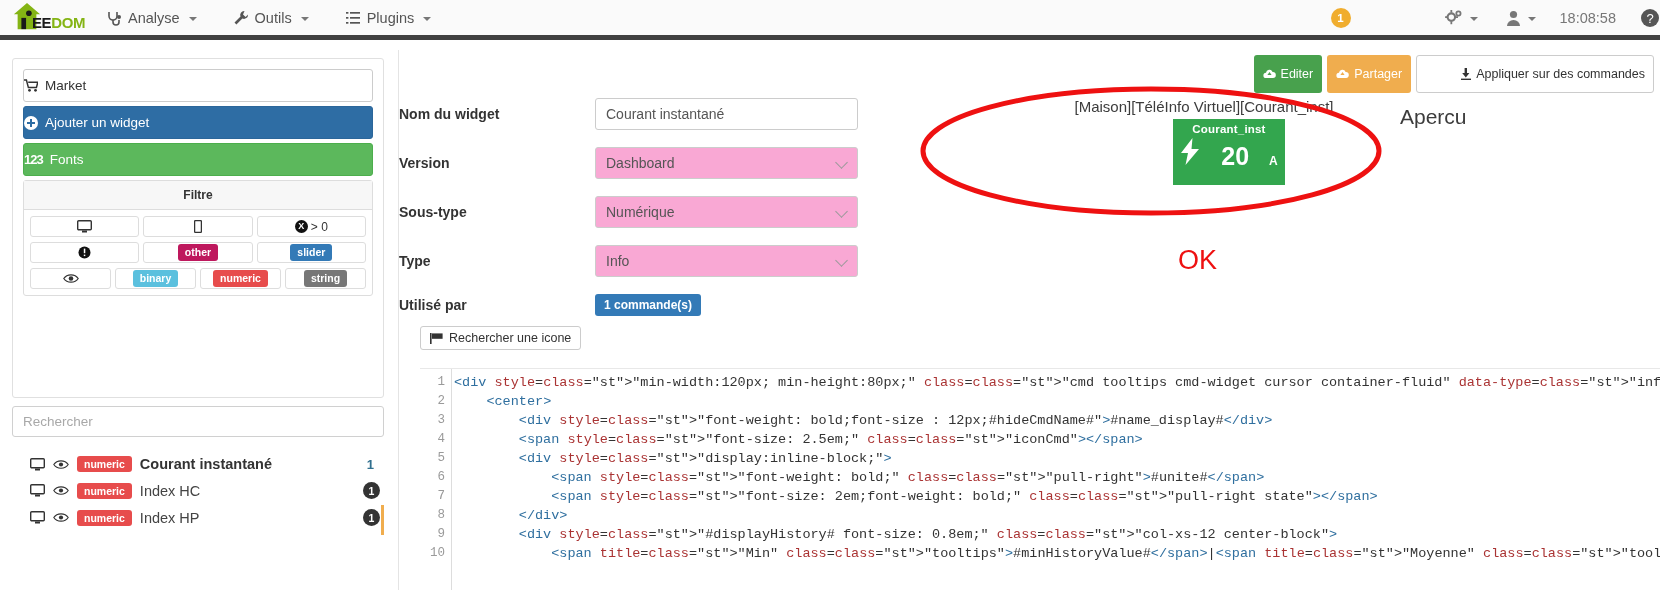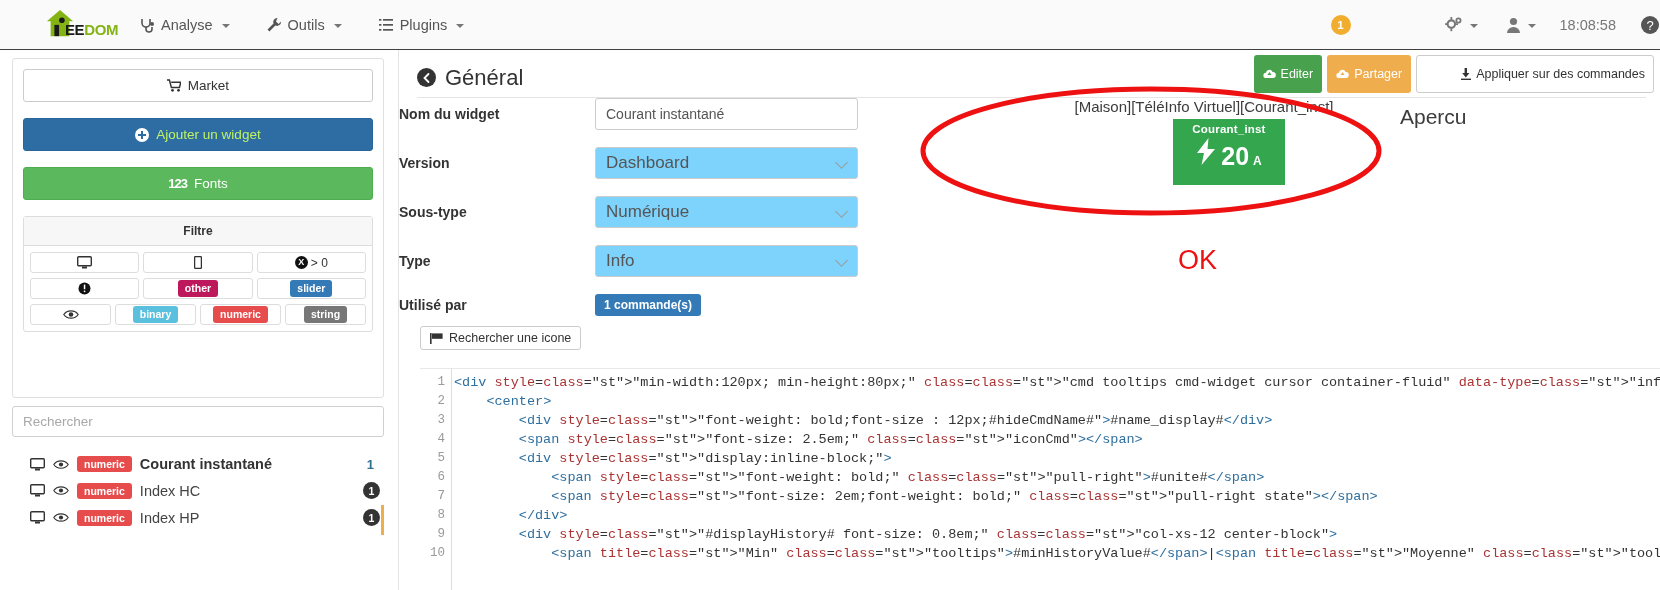--- a/index.html
+++ b/index.html
@@ -8,24 +8,24 @@
     width: 1660px; height: 590px;
     overflow: hidden;
     background: #ffffff;
     font-family: "Liberation Sans", sans-serif;
     font-size: 13px;
     color: #333;
   }
 
   
   #topnav {
-    position: absolute; left: 0; top: 0; width: 1660px; height: 50px;
+    position: absolute; left: 0; top: 0; width: 1660px; height: 40px;
     background: #fafafa;
-    border-bottom: 1px solid #404040;
-    display: flex; align-items: center; padding-left: 33px;
+    border-bottom: 5px solid #404040;
+    display: flex; align-items: center;
   }
   #brand {
     width: 88px; height: 50px; display: flex; align-items: center;
     padding-left: 12px;
   }
   .logo-wrap { position: relative; width: 74px; height: 34px; }
   .logo-house {
     position: absolute; left: 0; top: 0; width: 30px; height: 30px;
   }
   .logo-text {
@@ -67,27 +67,27 @@
   }
   #sidebar-inner {
     margin: 8px 12px 0 12px;
     border: 1px solid #e0e0e0;
     border-radius: 3px;
     padding: 10px;
     background: #fff;
     height: 340px;
   }
   .btn-block {
-    display: flex; align-items: center; justify-content: center; gap: 7px;
-    width: 100%; height: 33px; margin-bottom: 16px;
+    display: flex; align-items: center; justify-content: flex-start; gap: 7px;
+    width: 100%; height: 33px; margin-bottom: 4px;
     border-radius: 3px; font-size: 13.5px; cursor: pointer;
     border: 1px solid transparent;
   }
   .btn-white { background: #fff; border-color: #ccc; color: #333; }
-  .btn-blue { background: #2e6da4; border-color: #2b669a; color: #bef264; }
+  .btn-blue { background: #2e6da4; border-color: #2b669a; color: #ffffff; }
   .btn-green { background: #5cb85c; border-color: #4cae4c; color: #fff; }
 
   .filtre-panel {
     border: 1px solid #ddd; border-radius: 3px; margin-top: 4px;
   }
   .filtre-head {
     text-align: center; font-weight: bold; font-size: 12px;
     padding: 7px 0; background: #f7f7f7; border-bottom: 1px solid #ddd;
     color: #333;
   }
@@ -196,21 +196,21 @@
     font-weight: bold; font-size: 14px; color: #333;
   }
   .fctl { width: 263px; position: relative; }
   .finput {
     width: 263px; height: 32px; border: 1px solid #ccc; border-radius: 3px;
     padding: 0 10px; font-size: 14px; color: #555; background: #fff;
     font-family: "Liberation Sans", sans-serif;
   }
   .fselect {
     width: 263px; height: 32px; border: 1px solid #ccc; border-radius: 3px;
-    padding: 0 10px; font-size: 17px; color: #555; background: #7dd3fc;
+    padding: 0 10px; font-size: 14px; color: #555; background: #f9a8d4;
     display: flex; align-items: center; cursor: pointer;
   }
   .chev {
     position: absolute; right: 12px; top: 11px; width: 9px; height: 9px;
     border-right: 1.6px solid #999; border-bottom: 1.6px solid #999;
     transform: rotate(45deg);
   }
   .badge-blue {
     display: inline-block; background: #337ab7; color: #fff;
     font-size: 12px; font-weight: bold; border-radius: 3px; padding: 4px 9px;
@@ -226,21 +226,21 @@
   #preview { position: absolute; left: 560px; top: 48px; width: 540px; }
   #preview-path {
     text-align: center; font-size: 15px; color: #3c3c3c; width: 490px;
   }
   #widget {
     width: 112px; height: 66px; background: #33a64e; color: #fff;
     margin: 4px auto 0 auto; text-align: center; padding-top: 4px;
   }
   #widget-name { font-size: 11.5px; font-weight: bold; letter-spacing: 0.2px; }
   #widget-val {
-    display: flex; align-items: baseline; justify-content: center; gap: 4px;
+    display: flex; align-items: baseline; justify-content: center; gap: 20px;
     margin-top: 3px;
   }
   #widget-number { font-size: 25px; font-weight: bold; line-height: 1; }
   #widget-unit { font-size: 12px; font-weight: bold; }
 
   
   #annot { position: absolute; left: 399px; top: 50px; width: 1261px; height: 540px;
            pointer-events: none; }
   #ok-text {
     position: absolute; left: 1178px; top: 245px;
@@ -487,47 +487,20 @@
     </div>
   </div>
 
   <div id="sel-bar"></div>
 </div>
 
 <div id="vdiv"></div>
 
 <div id="main">
 
-  <div id="page-head">
-    <div id="page-title">
-      <span class="back-circle">
-        <svg width="12" height="12" viewBox="0 0 12 12">
-          <path d="M7.5 2 L3.5 6 L7.5 10" fill="none" stroke="#fff" stroke-width="1.8" stroke-linecap="round"></path>
-        </svg>
-      </span>
-      <span>Général</span>
-    </div>
-
-    <div class="headbtns">
-      <div class="hbtn">
-        <svg width="12" height="13" viewBox="0 0 12 13">
-          <rect x="0.6" y="0.6" width="7" height="9" fill="none" stroke="#333" stroke-width="1.1"></rect>
-          <rect x="3.6" y="3.2" width="7.6" height="9.2" fill="#fff" stroke="#333" stroke-width="1.1"></rect>
-        </svg>
-        <span>Dupliquer</span>
-      </div>
-      <div class="hbtn">
-        <svg width="11" height="13" viewBox="0 0 11 13">
-          <path d="M0.5 0.5 h6.5 l3.5 3.5 v8.5 h-10 Z" fill="#333"></path>
-          <path d="M7 0.5 v3.5 h3.5" fill="#fff"></path>
-        </svg>
-        <span>Fichiers</span>
-      </div>
-    </div>
-  </div>
 
   <div id="apercu-label">Apercu</div>
 
   <div id="right-actions">
     <div class="rbtn rbtn-green">
       <svg width="13" height="11" viewBox="0 0 13 11">
         <path d="M3 9 a2.6 2.6 0 0 1 0-5.2 A3.4 3.4 0 0 1 9.6 3 A2.8 2.8 0 0 1 10 9 Z" fill="#fff"></path>
         <path d="M6.5 3 L8.6 6 H4.4 Z" fill="#48a14d"></path>
       </svg>
       <span>Editer</span>

